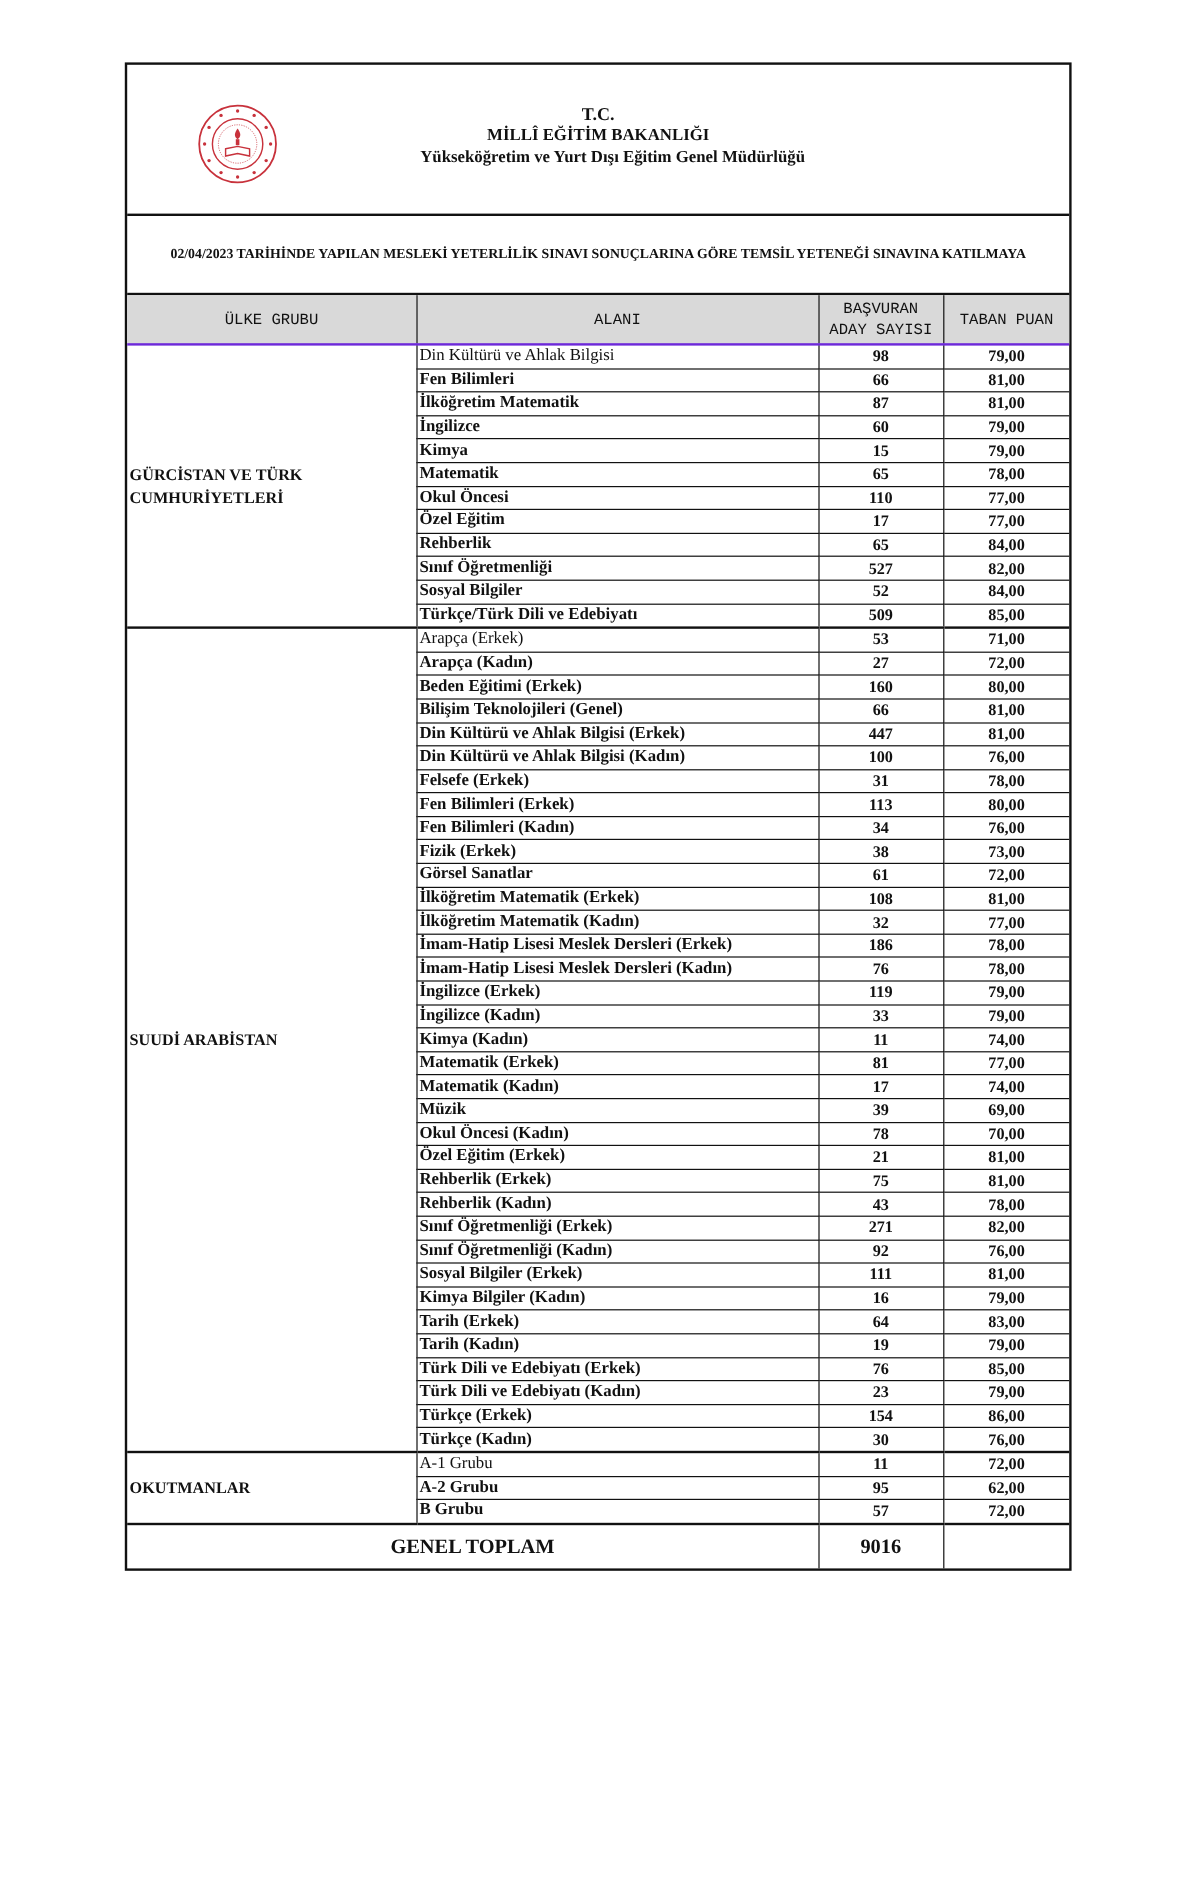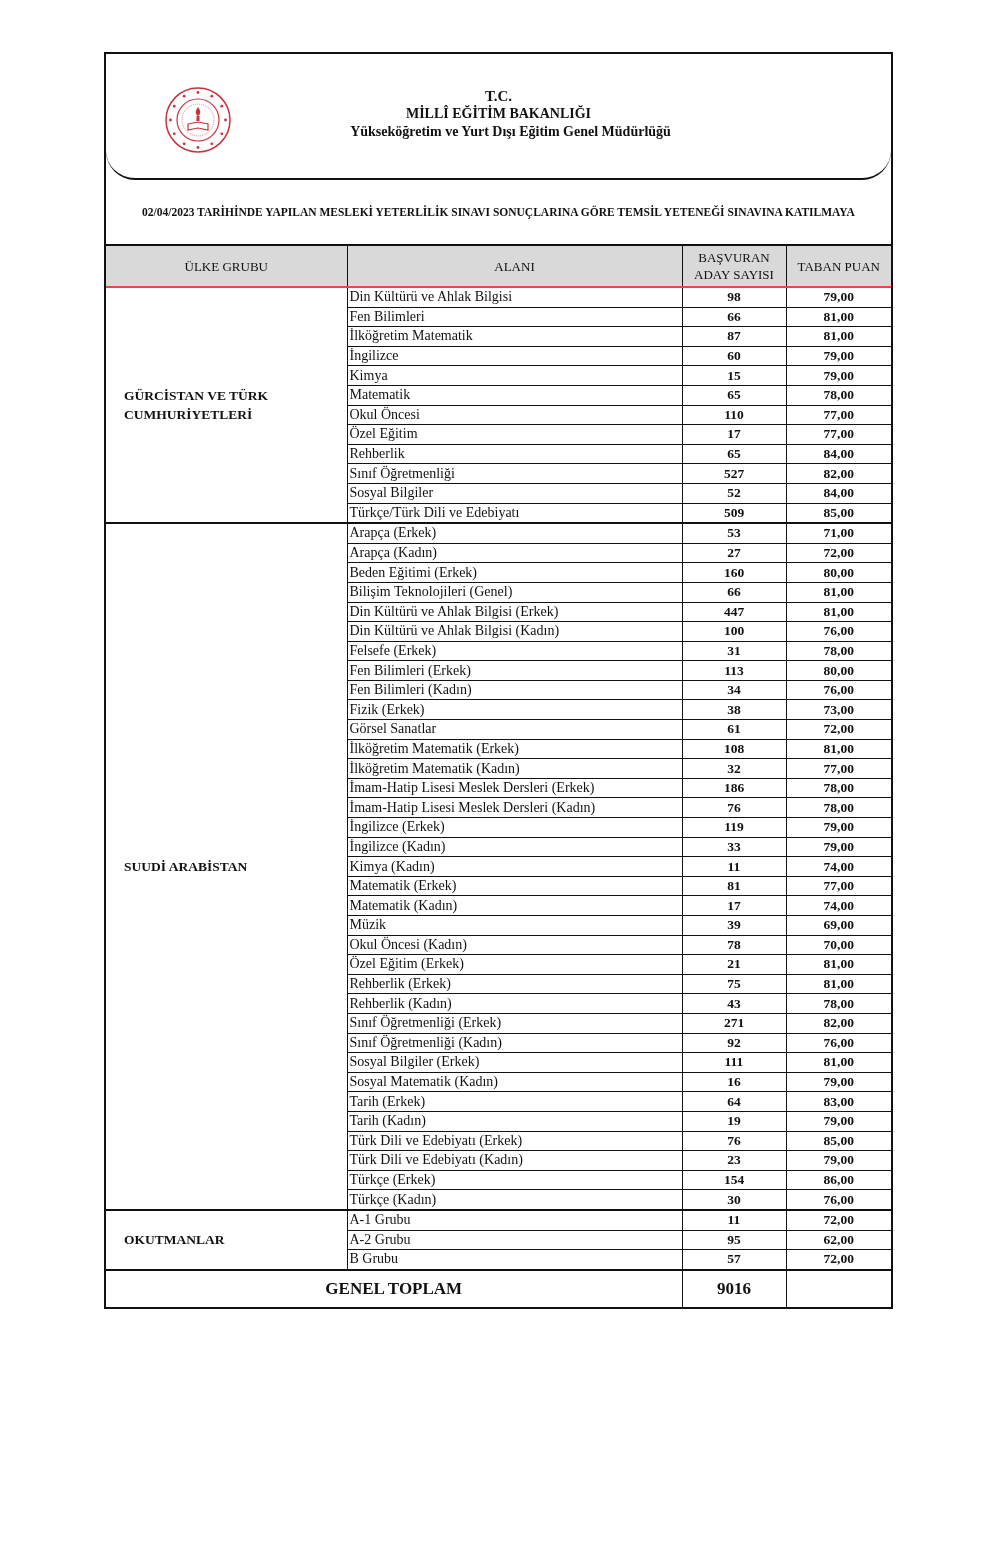--- a/index.html
+++ b/index.html
@@ -1,32 +1,32 @@
 <!DOCTYPE html>
 <html><head>
 <meta charset="utf-8">
 <style>
   html, body { margin: 0; padding: 0; background: #ffffff; }
   body { width: 1000px; height: 1565px; position: relative; font-family: "Liberation Serif", serif; color: #111; }
   .doc { position: absolute; left: 104px; top: 52px; width: 789px; border: 2px solid #111; box-sizing: border-box; }
-  .header-box { height: 124px; position: relative; border-bottom: 2px solid #111; border-radius: 29px; }
+  .header-box { height: 124px; position: relative; border-bottom: 2px solid #111; }
   .logo { position: absolute; left: 58px; top: 32px; width: 68px; height: 68px; }
   .header-text { position: absolute; left: 0; right: 0; top: 33px; text-align: center; font-weight: bold; line-height: 18px; }
   .header-text .l1 { font-size: 15px; }
   .header-text .l2 { font-size: 14px; }
   .header-text .l3 { font-size: 14px; margin-left: 24px; }
   .title-box { height: 66px; border-bottom: 2px solid #111; display: flex; align-items: center; justify-content: center; text-align: right; font-weight: bold; font-size: 11.5px; line-height: 17px; padding: 12px 2px; box-sizing: border-box; }
   table { border-collapse: collapse; width: 100%; table-layout: fixed; }
   col.c1 { width: 241px; } col.c2 { width: 335px; } col.c3 { width: 104px; } col.c4 { width: 105px; }
   th { background: #d9d9d9; font-size: 13px; font-weight: normal; height: 40px; border: 1px solid #111; border-top: none; padding: 0; line-height: 17px; }
   th:first-child { border-left: none; } th:last-child { border-right: none; }
-  thead tr { border-bottom: 2px solid #ef4444; }
+  thead tr { border-bottom: 2px solid #6d28d9; font-family: Liberation Mono, monospace; }
   td { border: 1px solid #111; font-size: 14px; height: 18.6px; padding: 0 2px; line-height: 18px; white-space: nowrap; overflow: hidden; }
-  td:first-child { border-left: none; } td:last-child { border-right: none; }
-  td.grp { font-weight: bold; font-size: 13.5px; vertical-align: middle; white-space: normal; line-height: 19px; padding-left: 18px; }
+  td:first-child { border-left: none; font-weight: bold; } td:last-child { border-right: none; }
+  td.grp { font-weight: bold; font-size: 13.5px; vertical-align: middle; white-space: normal; line-height: 19px; padding-left: 2px; }
   td.num { text-align: center; font-weight: bold; font-size: 13.5px; }
   tr.group-end td { border-bottom: 2px solid #111; }
   td.grp { border-bottom: 2px solid #111; }
   .total td { height: 36px; border-top: 2px solid #111; border-bottom: none; font-weight: bold; font-size: 17px; text-align: center; margin-top: 34px; }
 </style>
 </head>
 <body>
 
 <div class="doc">
   <div class="header-box">
@@ -283,21 +283,21 @@
           <td>Sınıf Öğretmenliği (Kadın)</td>
           <td class="num">92</td>
           <td class="num">76,00</td>
         </tr>
         <tr>
           <td>Sosyal Bilgiler (Erkek)</td>
           <td class="num">111</td>
           <td class="num">81,00</td>
         </tr>
         <tr>
-          <td>Sosyal Matematik (Kadın)</td>
+          <td>Kimya Bilgiler (Kadın)</td>
           <td class="num">16</td>
           <td class="num">79,00</td>
         </tr>
         <tr>
           <td>Tarih (Erkek)</td>
           <td class="num">64</td>
           <td class="num">83,00</td>
         </tr>
         <tr>
           <td>Tarih (Kadın)</td>

